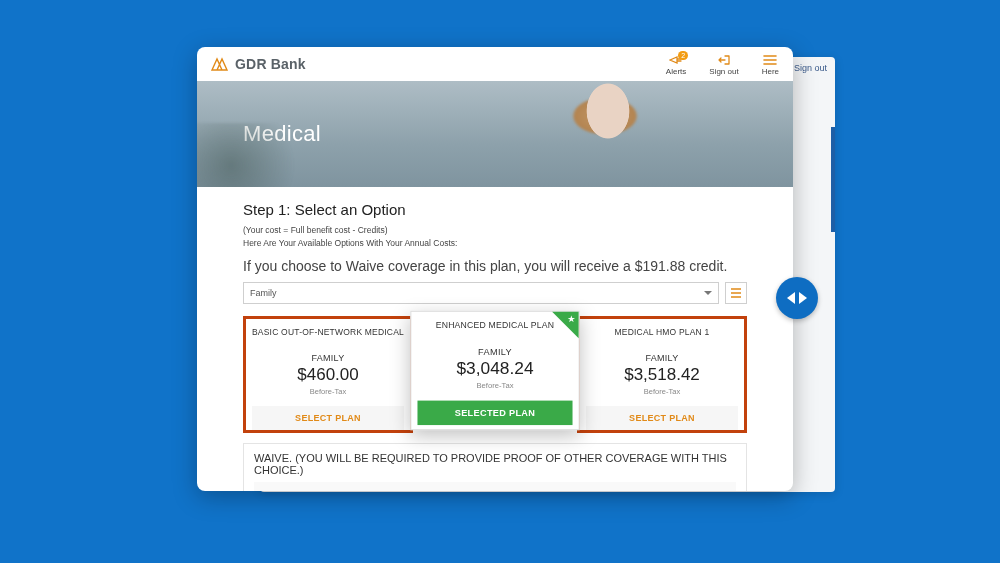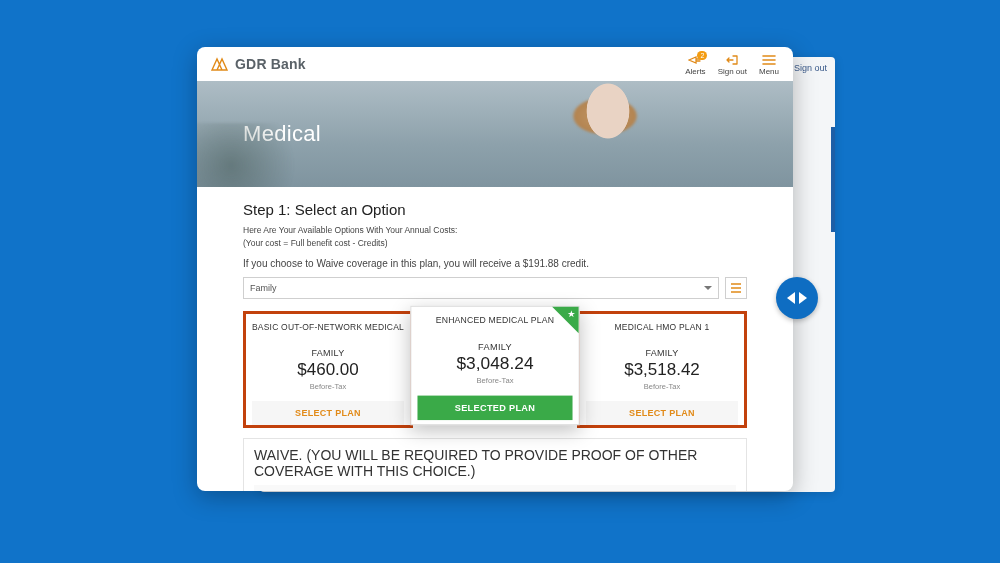--- a/index.html
+++ b/index.html
@@ -36,21 +36,21 @@
       overflow: hidden;
       display: flex; flex-direction: column;
     }
     .topbar {
       display: flex; align-items: center; justify-content: space-between;
       padding: 6px 14px 6px 12px;
       height: 34px;
     }
     .brand { display: flex; align-items: center; gap: 6px; }
     .brand-text { font-size: 14px; font-weight: 600; color: #5a6268; letter-spacing: .2px; }
-    .topnav { display: flex; align-items: flex-end; gap: 12px; }
+    .topnav { display: flex; align-items: flex-end; gap: 23px; }
     .topnav-item { display: flex; flex-direction: column; align-items: center; font-size: 8px; color: #444; cursor: pointer; }
     .topnav-item .ico { width: 16px; height: 14px; display:flex; align-items:center; justify-content:center; position:relative; }
     .alerts-badge { position:absolute; top:-2px; right:-4px; background:#f39c12; color:#fff; font-size:7px; border-radius:6px; padding:0 3px; line-height:9px; }
     .hero {
       height: 106px;
       position: relative;
       background: linear-gradient(180deg, #aebdc5 0%, #8da1ab 60%, #7f949f 100%);
       display: flex; align-items: center;
       padding-left: 46px;
       overflow: hidden;
@@ -70,21 +70,21 @@
       background: radial-gradient(ellipse 55px 32px at 60px 35px, #c59a69 0%, #b38451 55%, transparent 60%);
       filter: blur(1px);
     }
     .content {
       flex:1;
       padding: 14px 46px 18px 46px;
       overflow: hidden;
     }
     .step-title { font-size: 15px; font-weight: 400; color:#222; margin-bottom: 6px; }
     .subtext { font-size: 8.5px; color:#444; line-height: 1.5; }
-    .subtext2 { font-size: 10px; color:#444; margin-top: 8px; }
+    .subtext2 { font-size: 14px; color:#444; margin-top: 8px; }
     .filter-row { display:flex; gap:6px; margin-top:8px; }
     .family-select {
       flex:1; border:1px solid #cfcfcf; font-size:9px; color:#555;
       padding: 4px 6px; display:flex; justify-content:space-between; align-items:center;
       background:#fff; cursor:pointer;
     }
     .list-icon {
       width: 22px; height: 22px; border:1px solid #cfcfcf;
       display:flex; align-items:center; justify-content:center; cursor:pointer;
     }
@@ -118,21 +118,21 @@
       border-left:26px solid transparent;
       border-top:26px solid #3aaa48;
     }
     .corner-star-glyph {
       position:absolute; top:2px; right:3px; color:#fff; font-size:9px;
     }
     .waive {
       margin-top:10px; border:1px solid #e4e4e4; background:#fff;
       padding:8px 10px 0 10px;
     }
-    .waive-text { font-size:14px; color:#333; }
+    .waive-text { font-size:11px; color:#333; }
     .waive-btn { text-align:center; color:#e18a18; font-size:9px; font-weight:700; padding:7px 0; background:#f9f9f9; margin-top:6px; cursor:pointer;}
     .slider-ctrl {
       position:absolute;
       left: 776px; top: 277px;
       width:42px; height:42px; border-radius:50%;
       background:#0e6dc2;
       display:flex; align-items:center; justify-content:center; gap:4px;
       box-shadow: 0 2px 5px rgba(0,0,0,.25);
       cursor:pointer;
     }
@@ -174,35 +174,35 @@
             </svg>
         </span>
         <span>Sign out</span>
       </div>
       <div class="topnav-item">
         <span class="ico">
           <svg width="14" height="12">
               <path d="M1 2 H13 M1 6 H13 M1 10 H13" stroke="#e18a18" stroke-width="1.6" stroke-linecap="round"></path>
             </svg>
         </span>
-        <span>Menu</span>
+        <span>Here</span>
       </div>
     </div>
   </div>
 
   <div class="hero">
     <div class="hair"></div>
     <div class="child"></div>
     <h1>Medical</h1>
   </div>
 
   <div class="content">
     <div class="step-title">Step 1: Select an Option</div>
+    <div class="subtext">(Your cost = Full benefit cost - Credits)</div>
     <div class="subtext">Here Are Your Available Options With Your Annual Costs:</div>
-    <div class="subtext">(Your cost = Full benefit cost - Credits)</div>
     <div class="subtext2">If you choose to Waive coverage in this plan, you will receive a $191.88 credit.</div>
 
     <div class="filter-row">
       <div class="family-select">
         <span>Family</span>
         <span class="caret-down"></span>
       </div>
       <div class="list-icon">
         <svg width="12" height="12">
             <path d="M1 2 H11 M1 6 H11 M1 10 H11" stroke="#e18a18" stroke-width="1.4"></path>

